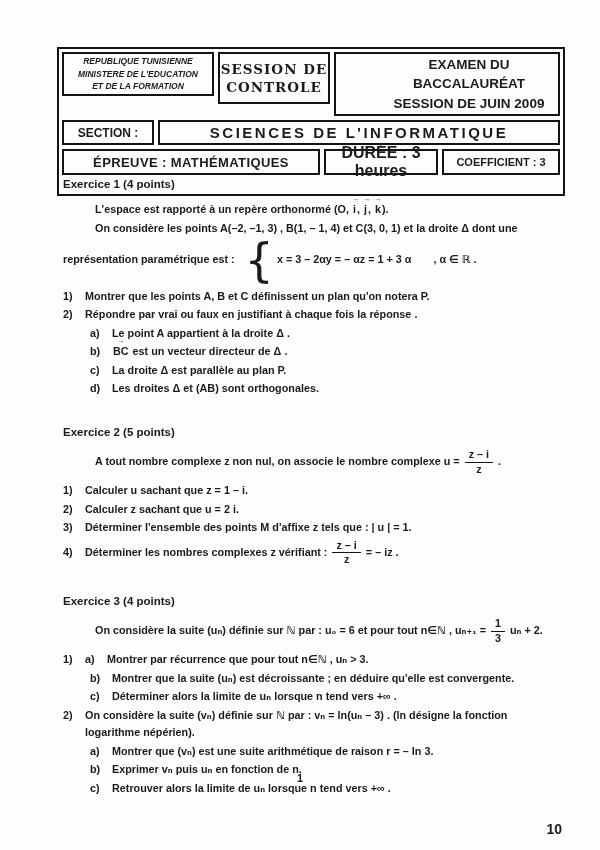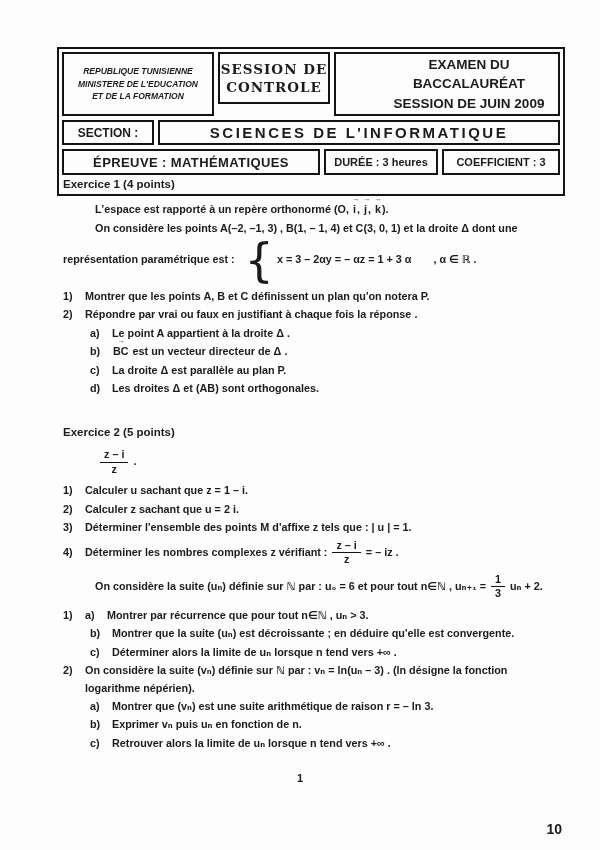--- a/index.html
+++ b/index.html
@@ -23,30 +23,30 @@
   .hdr-row{display:flex;gap:4px;margin-bottom:4px;}
   .hdr-row:last-child{margin-bottom:16px;}
   .cell{
     border:2px solid #141414;
     box-sizing:border-box;
     display:flex;flex-direction:column;
     align-items:center;justify-content:center;
     text-align:center;
     background:#fdfdfd;
   }
-  .org{flex:0 0 152px;height:64px;
+  .org{flex:0 0 152px;height:44px;
     font-size:8.5px;font-weight:700;font-style:italic;line-height:1.5;text-align:center;}
   .session{flex:0 0 112px;height:52px;
     font-family:"DejaVu Serif","Liberation Serif",serif;
     font-size:13.5px;font-weight:700;letter-spacing:1px;line-height:1.35;}
   .exam{flex:1;height:64px;font-size:13.5px;font-weight:700;line-height:1.45;padding-left:44px;}
   .seclabel{flex:0 0 92px;height:25px;font-size:12px;font-weight:700;}
   .secvalue{flex:1;height:25px;font-size:15px;font-weight:700;letter-spacing:2.5px;}
   .epreuve{flex:0 0 258px;height:26px;font-size:13px;font-weight:700;letter-spacing:.4px;}
-  .duree{flex:0 0 114px;height:26px;font-size:11px;font-weight:700;}
+  .duree{flex:0 0 114px;height:26px;font-size:16px;font-weight:700;}
   .coeff{flex:1;height:26px;font-size:11px;font-weight:700;}
   
   .content{
     position:absolute;left:0;top:148px;width:600px;
     padding:0 36px 0 63px;box-sizing:border-box;
     font-size:10.8px;font-weight:600;line-height:1.62;
   }
   .ex-title{font-size:11.5px;font-weight:700;margin:25px 0 7px 0;}
   .ex-title.first{margin-top:27px;}
   p.indent{margin:0 0 2px 32px;}
@@ -155,20 +155,21 @@
       </div>
       <div class="subrow">
         <span class="qnum">d)</span>
         <span class="qtext">Les droites  Δ  et (AB) sont orthogonales.</span>
       </div>
     </section>
 
     <section>
       <h3 class="ex-title">Exercice 2 (5 points)</h3>
       <div class="fracline">
+        <span>A tout nombre complexe z non nul, on associe le nombre complexe   u =</span>
         <span class="frac">
           <span class="num">z – i</span>
           <span class="den">z</span>
         </span>
         <span>.</span>
       </div>
       <div class="qrow">
         <span class="qnum">1)</span>
         <span class="qtext">Calculer u sachant que z = 1 – i.</span>
       </div>
@@ -185,20 +186,21 @@
         <span>Déterminer les nombres complexes z vérifiant  :</span>
         <span class="frac">
           <span class="num">z – i</span>
           <span class="den">z</span>
         </span>
         <span>= – iz .</span>
       </div>
     </section>
 
     <section>
+      <h3 class="ex-title">Exercice 3 (4 points)</h3>
       <div class="fracline">
         <span>On considère la suite (uₙ) définie sur  ℕ par : u₀ = 6  et pour tout n∈ℕ ,  uₙ₊₁ =</span>
         <span class="frac">
           <span class="num">1</span>
           <span class="den">3</span>
         </span>
         <span>uₙ + 2.</span>
       </div>
       <div class="qrow">
         <span class="qnum">1)</span>

